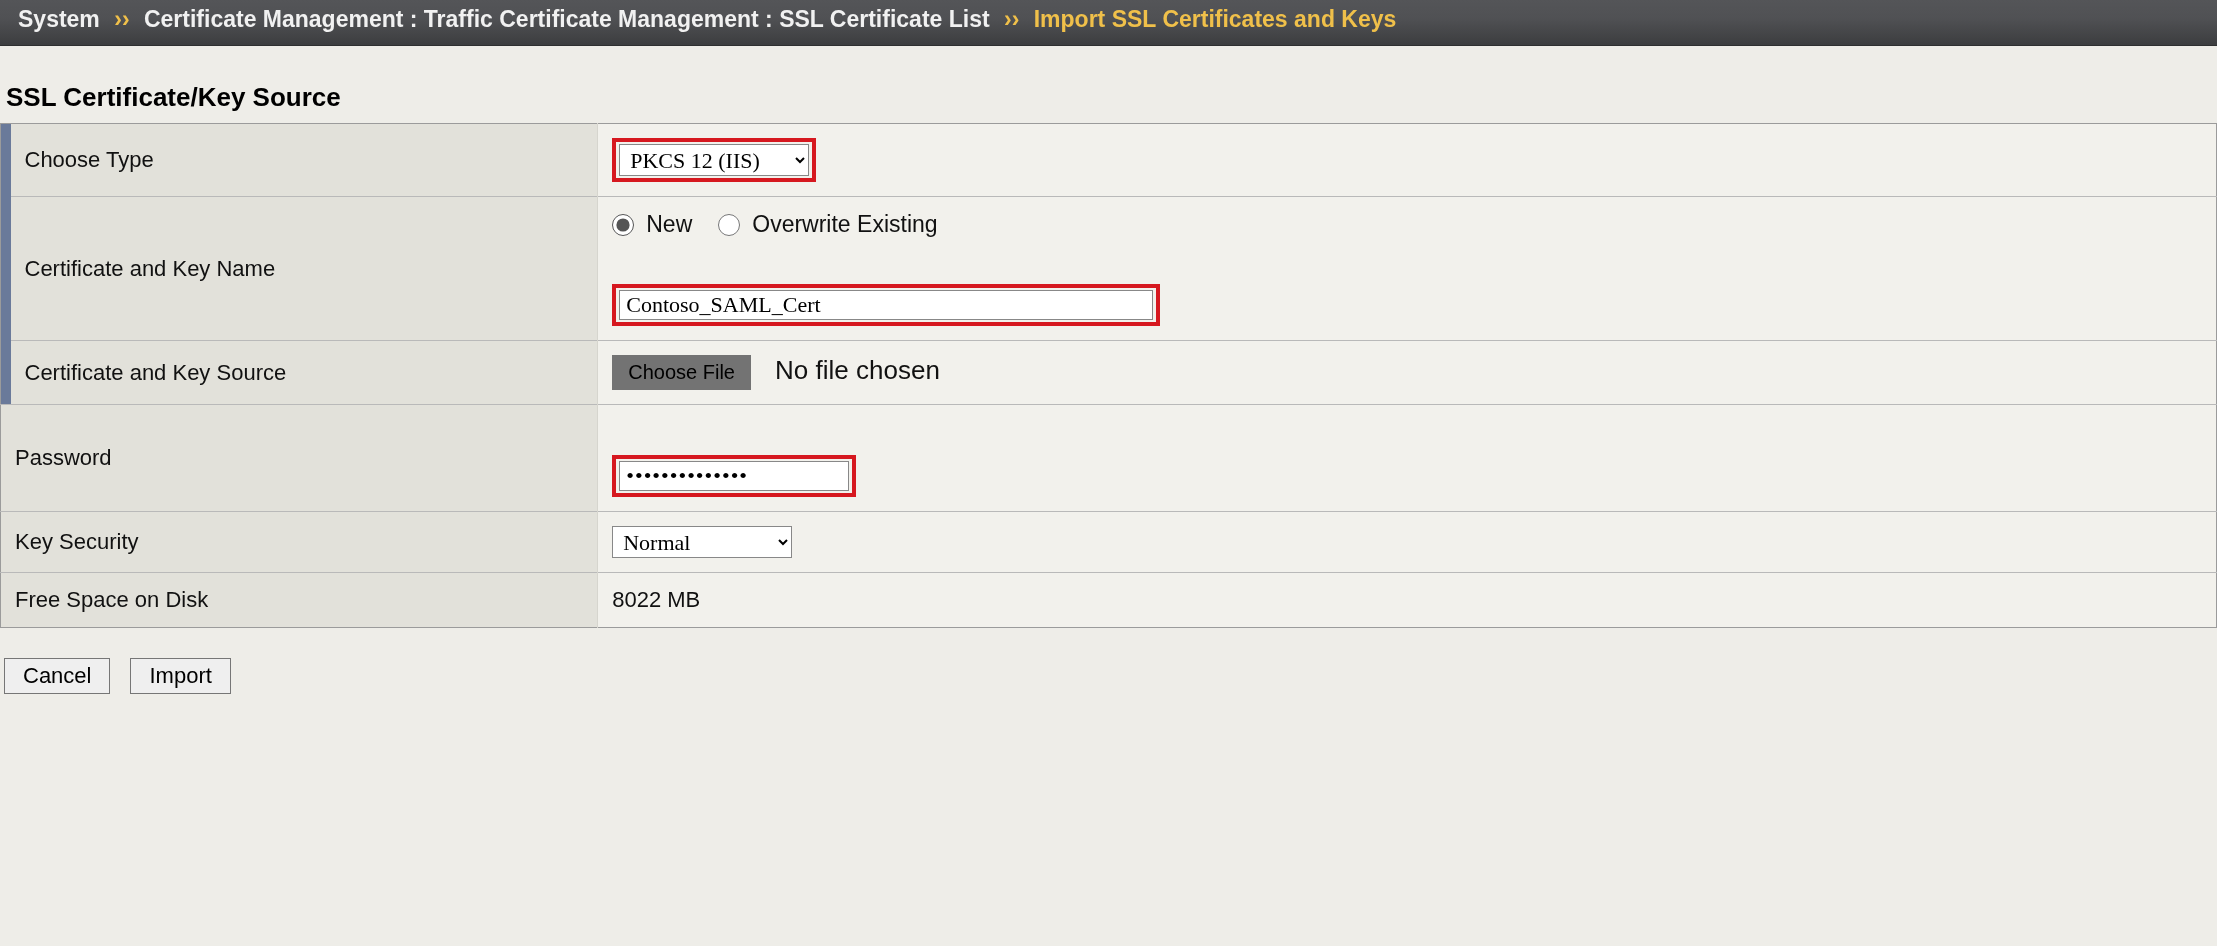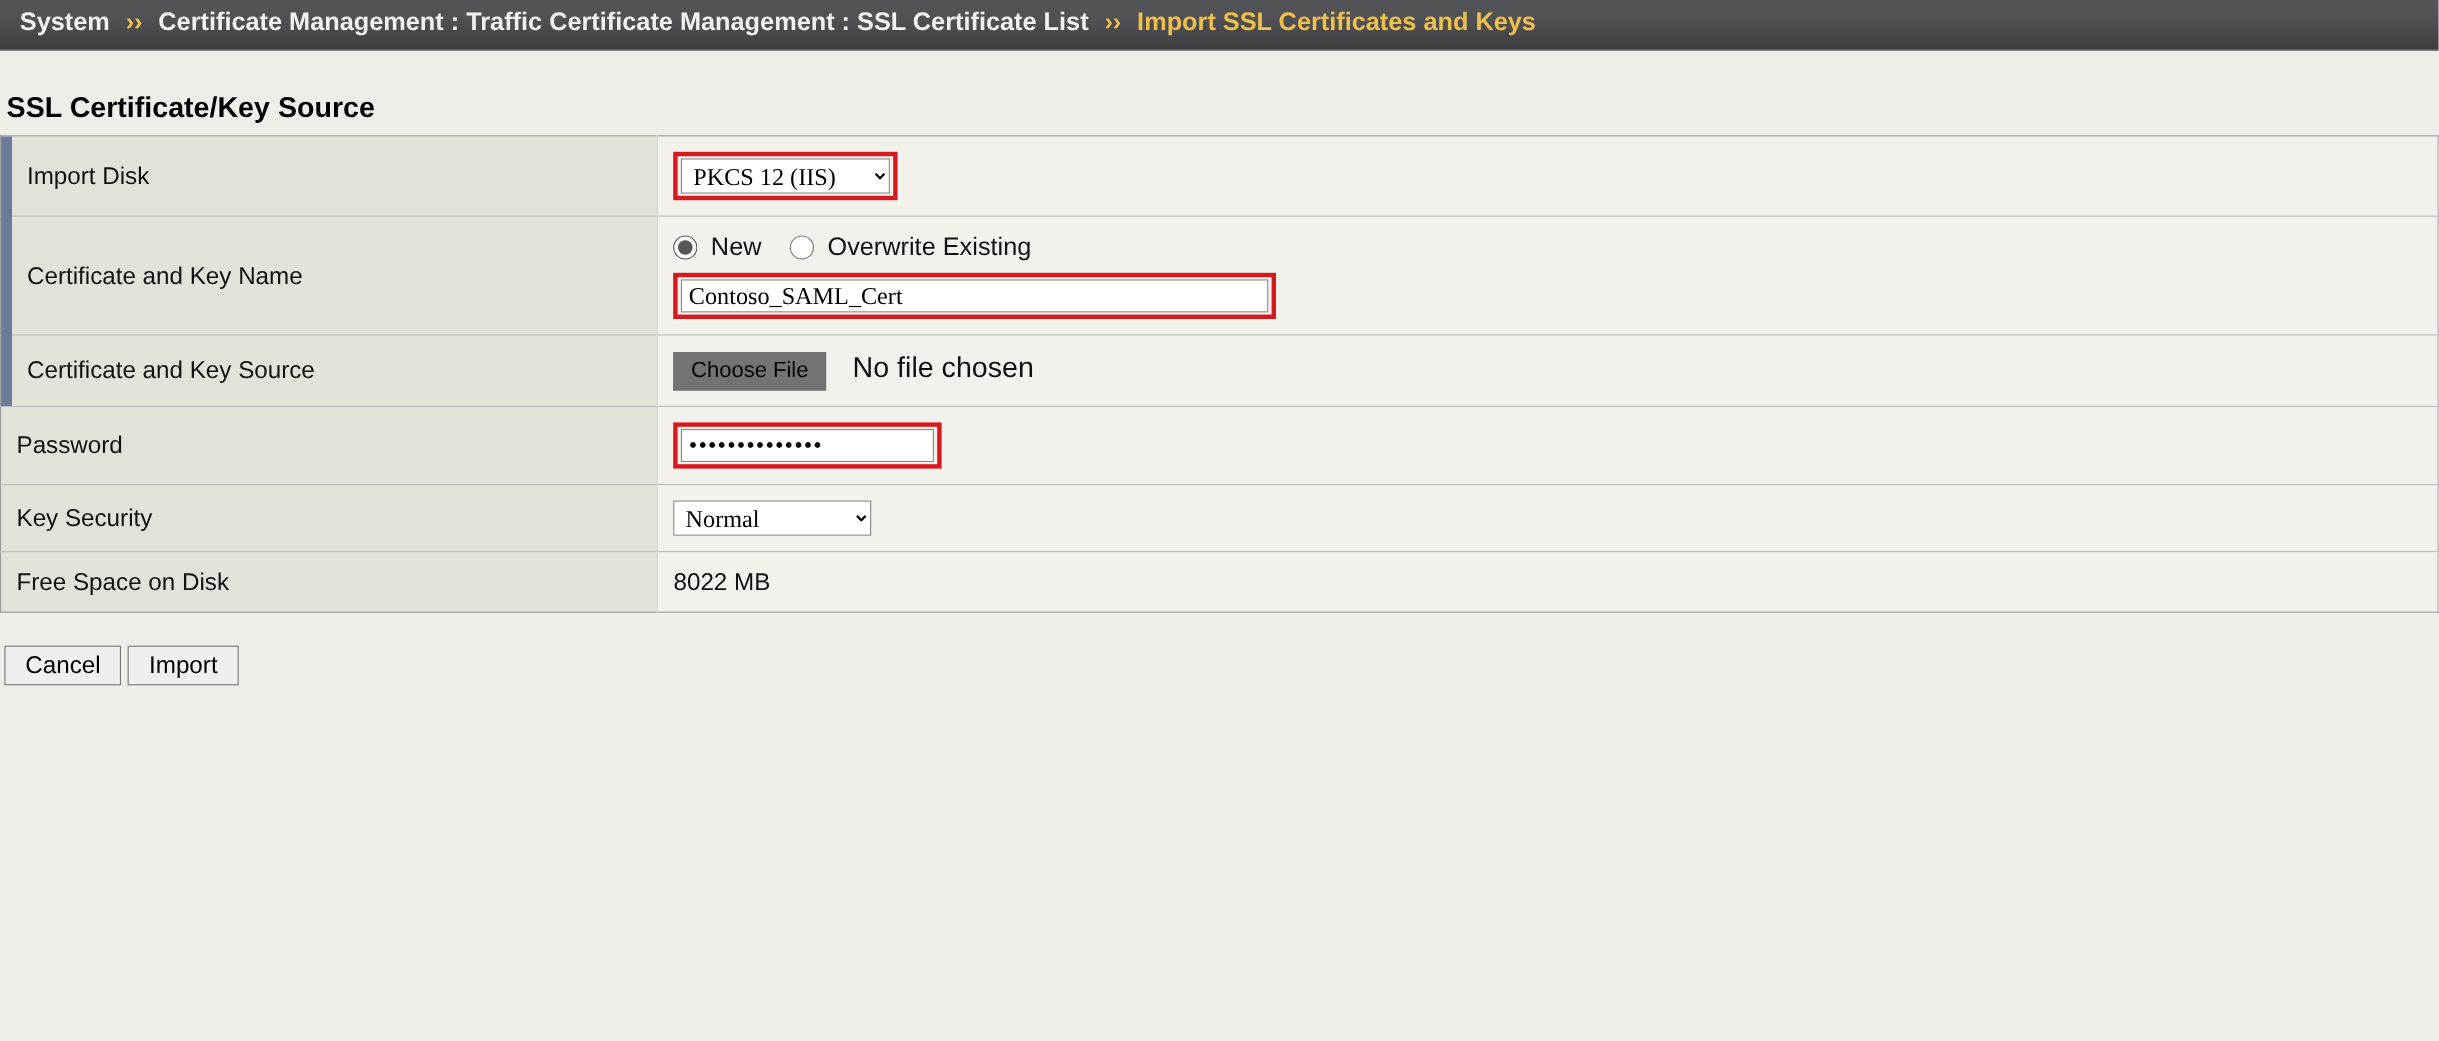--- a/index.html
+++ b/index.html
@@ -47,20 +47,21 @@
       background: #e2e1da;
       border-right: 1px solid #d6d5ce;
     }
     .value-cell { background: #f2f1ec; }
     .accent-strip { background:#6a7a9a; width:10px; padding:0 !important; border-top: none !important; }
 
     .highlight-box {
       border: 4px solid #d6181f;
       display: inline-block;
       padding: 2px 3px;
+      margin-top: 36px;
     }
     .highlight-box-select {
       border: 4px solid #d6181f;
       padding: 2px 3px;
       display: inline-block;
     }
 
     select, input[type="text"], input[type="password"] {
       font-size: 22px;
       padding: 2px 6px;
@@ -94,21 +95,21 @@
       font-size: 20px;
       padding: 4px 14px;
       background: #737373;
       border: 2px solid #737373;
       cursor: pointer;
     }
     .file-status { margin-left: 18px; font-size: 26px; }
 
     .action-buttons {
       display: flex;
-      gap: 6px;
+      gap: 20px;
       padding: 30px 4px 14px 4px;
     }
     .action-buttons button {
       font-size: 22px;
       padding: 4px 18px;
       background: #efefef;
       border: 1px solid #767676;
       cursor: pointer;
     }
   </style>
@@ -123,21 +124,21 @@
   <span class="bc-current">Import SSL Certificates and Keys</span>
 </div>
 
 <div class="section-title">SSL Certificate/Key Source</div>
 
 <table class="form-table">
 
   <tbody>
       <tr>
     <td class="accent-strip" rowspan="3"></td>
-    <td class="label-cell">Import Disk</td>
+    <td class="label-cell">Choose Type</td>
     <td class="value-cell">
       <div class="highlight-box-select">
         <select id="importTypeSelect">
           <option>PKCS 12 (IIS)</option>
         </select>
       </div>
     </td>
   </tr>
 
   <tr>

